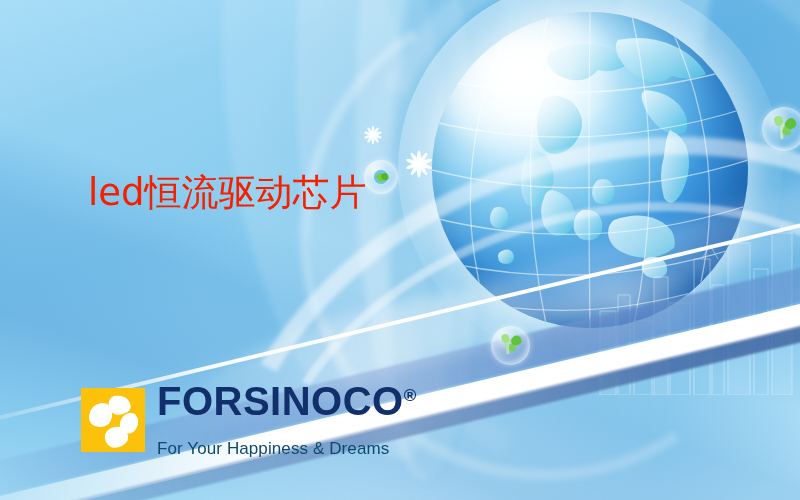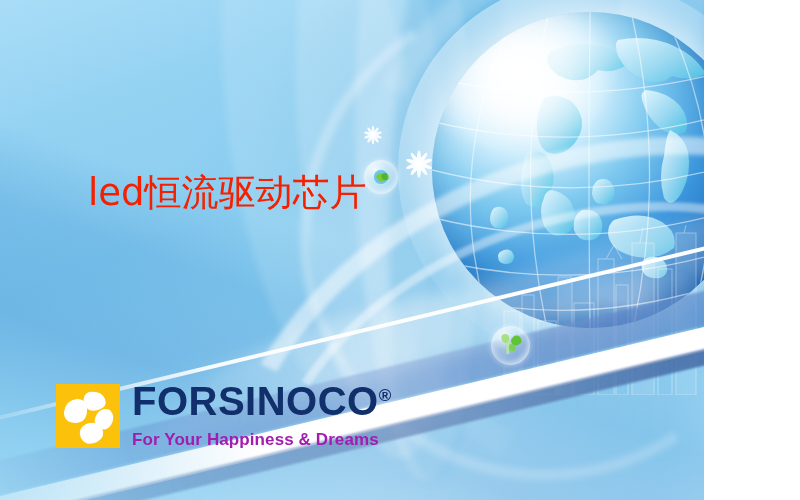--- a/index.html
+++ b/index.html
@@ -3,21 +3,21 @@
 <meta charset="utf-8">
 <title>FORSINOCO LED Banner</title>
 <style>
   html, body {
     margin: 0;
     padding: 0;
     background: #ffffff;
   }
   #banner {
     position: relative;
-    width: 704px;
+    width: 800px;
     height: 500px;
     overflow: hidden;
     font-family: "Liberation Sans", sans-serif;
     background: #8ecdf0;
     user-select: none;
   }
   .layer {
     position: absolute;
     top: 0; left: 0;
     width: 800px;
@@ -123,21 +123,21 @@
         rgba(255,255,255,0.95) 0%,
         rgba(255,255,255,0.55) 38%,
         rgba(255,255,255,0.0) 72%),
       radial-gradient(ellipse 120px 60px at 62% 92%,
         rgba(255,255,255,0.40) 0%,
         rgba(255,255,255,0.0) 70%);
   }
   
   #logo-block {
     position: absolute;
-    left: 56px;
+    left: 81px;
     top: 381px;
     display: flex;
     align-items: center;
     gap: 12px;
   }
   #logo-mark {
     width: 64px;
     height: 64px;
     background: #fcc20b;
     flex: 0 0 auto;
@@ -156,25 +156,24 @@
     line-height: 1.0;
     white-space: nowrap;
   }
   #logo-wordmark .reg {
     font-size: 17px;
     vertical-align: super;
     font-weight: bold;
   }
   #logo-tagline {
     font-size: 17px;
-    color: #a21caf;
-    margin-top: 9px;
+    color: #0c4a6e;
+    margin-top: 18px;
     letter-spacing: 0.1px;
     white-space: nowrap;
-    font-weight: bold;
   }
   
   #headline {
     position: absolute;
     left: 88px;
     top: 162px;
     color: #f42000;
     font-size: 37px;
     line-height: 62px;
     font-family: "DejaVu Sans", "Liberation Sans", sans-serif;

